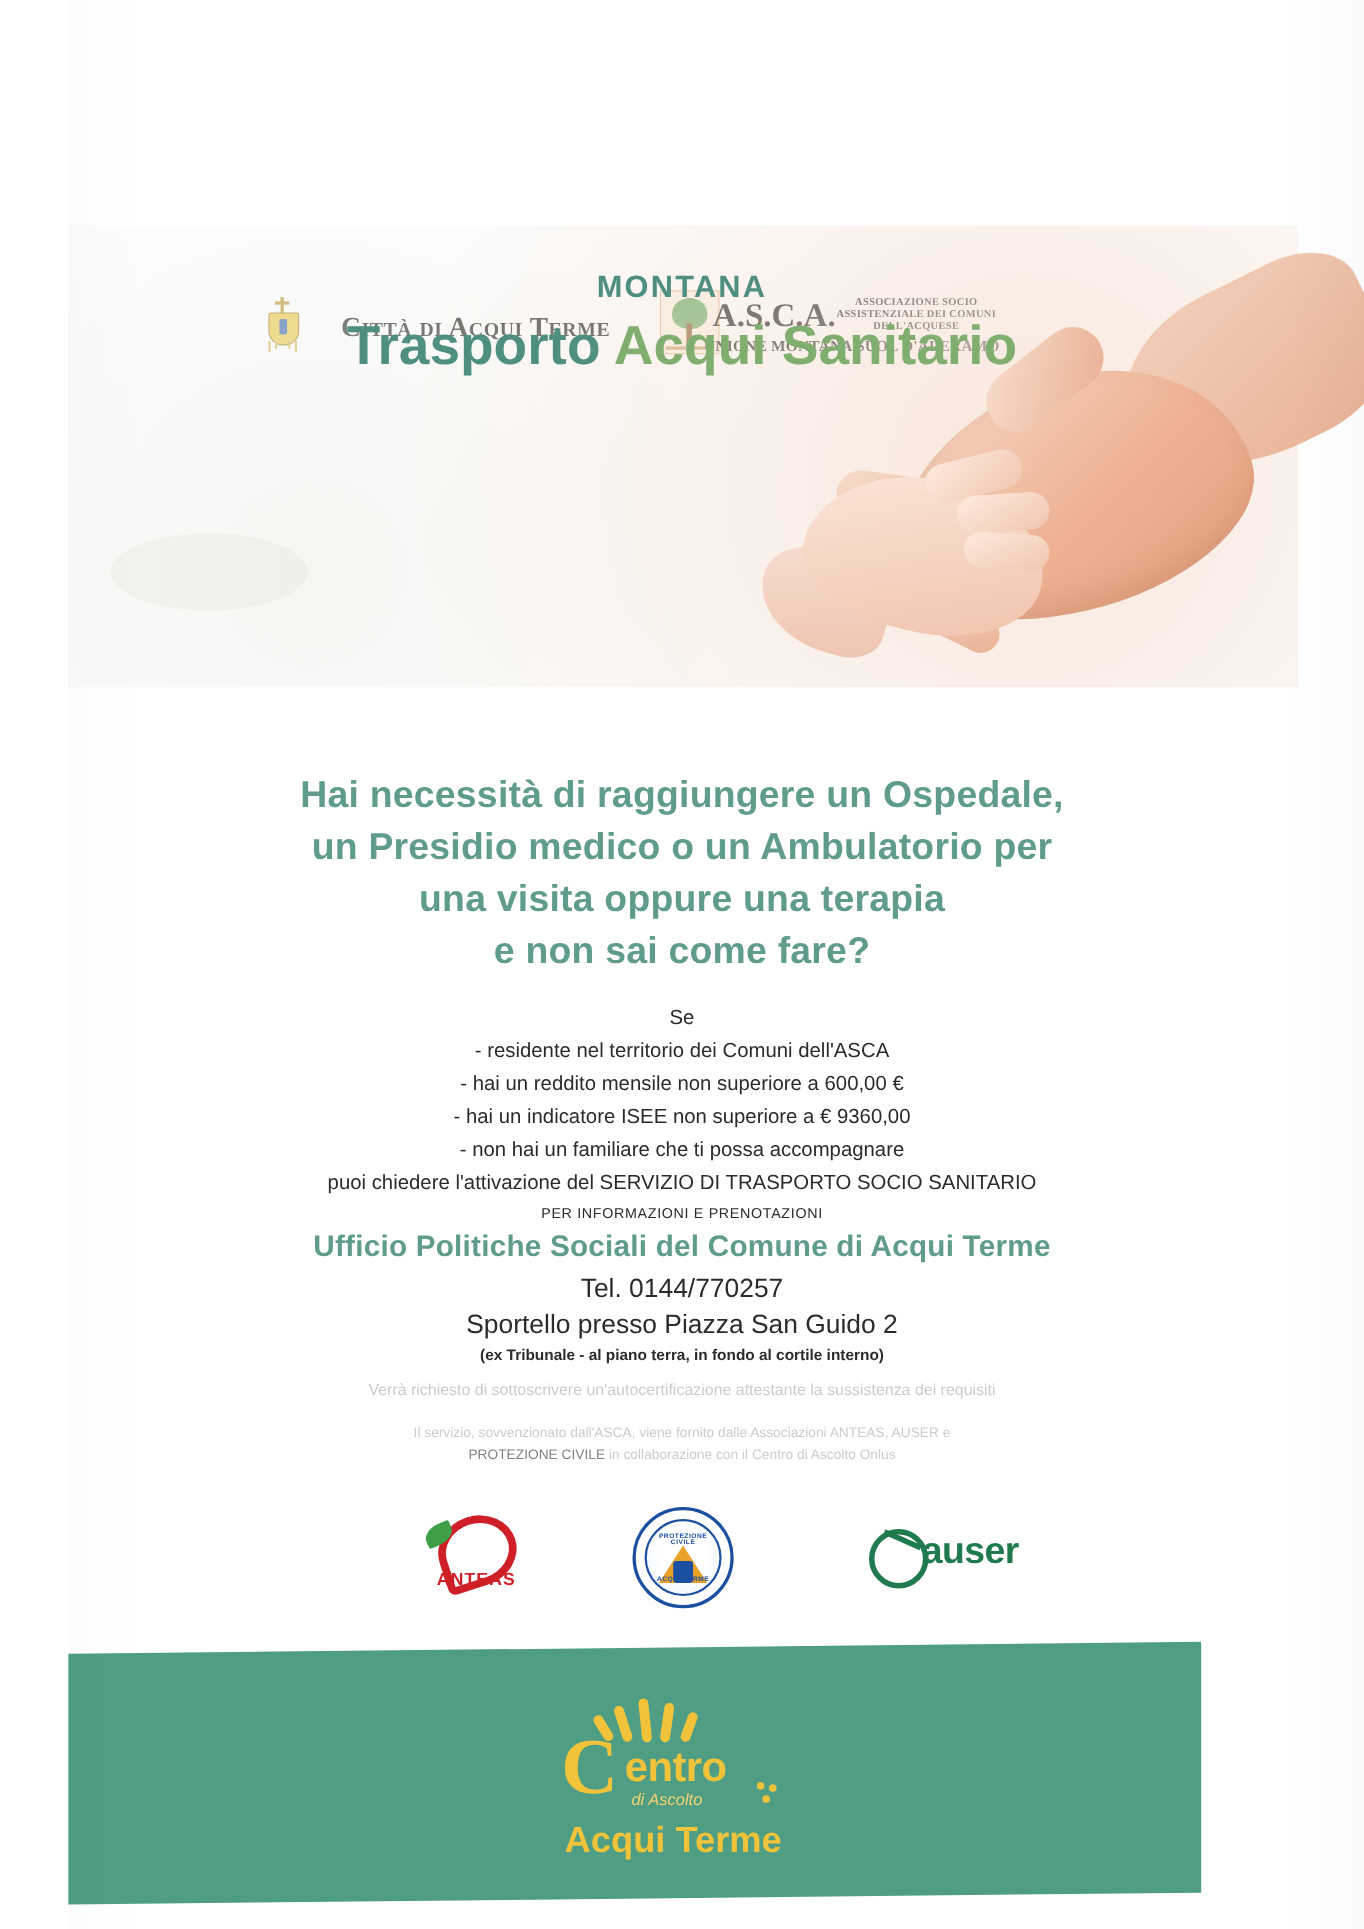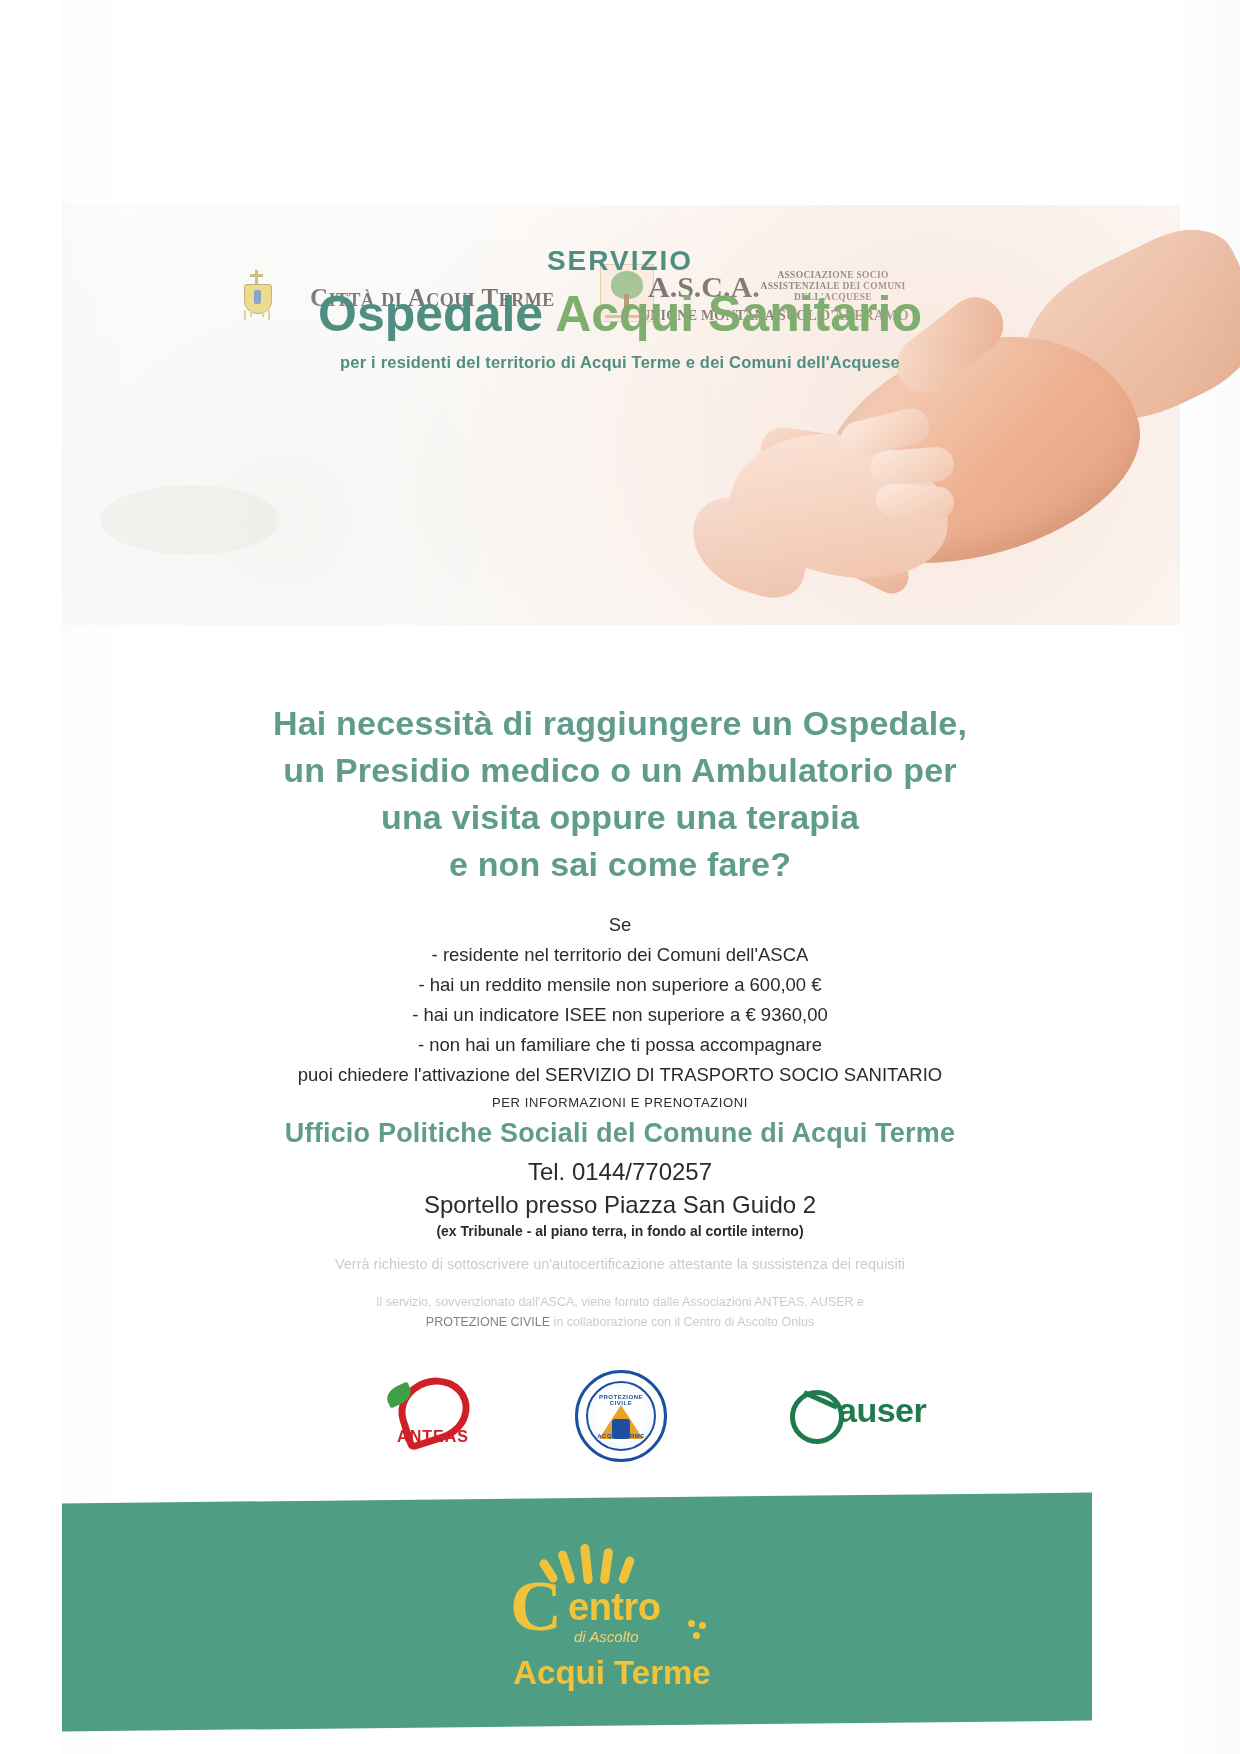--- a/index.html
+++ b/index.html
@@ -682,25 +682,24 @@
   <div class="hand-small">
     <div class="wrist2"></div>
     <div class="palm2"></div>
     <div class="fs fs1"></div>
     <div class="fs fs2"></div>
     <div class="fs fs3"></div>
   </div>
 </div>
 
 <div class="title-block">
-  <div class="servizio">SERVIZIO</div>
+  <div class="servizio">MONTANA</div>
   <div class="main-title">
-    <span class="t1">Ospedale </span><span class="t2">Acqui Sanitario</span>
-  </div>
-  <div class="subtitle">per i residenti del territorio di Acqui Terme e dei Comuni dell'Acquese</div>
+    <span class="t1">Trasporto </span><span class="t2">Acqui Sanitario</span>
+  </div>
 </div>
 
 <div class="question">
   <div>Hai necessità di raggiungere un Ospedale,</div>
   <div>un Presidio medico o un Ambulatorio per</div>
   <div>una visita oppure una terapia</div>
   <div>e non sai come fare?</div>
 </div>
 
 <div class="conditions">

